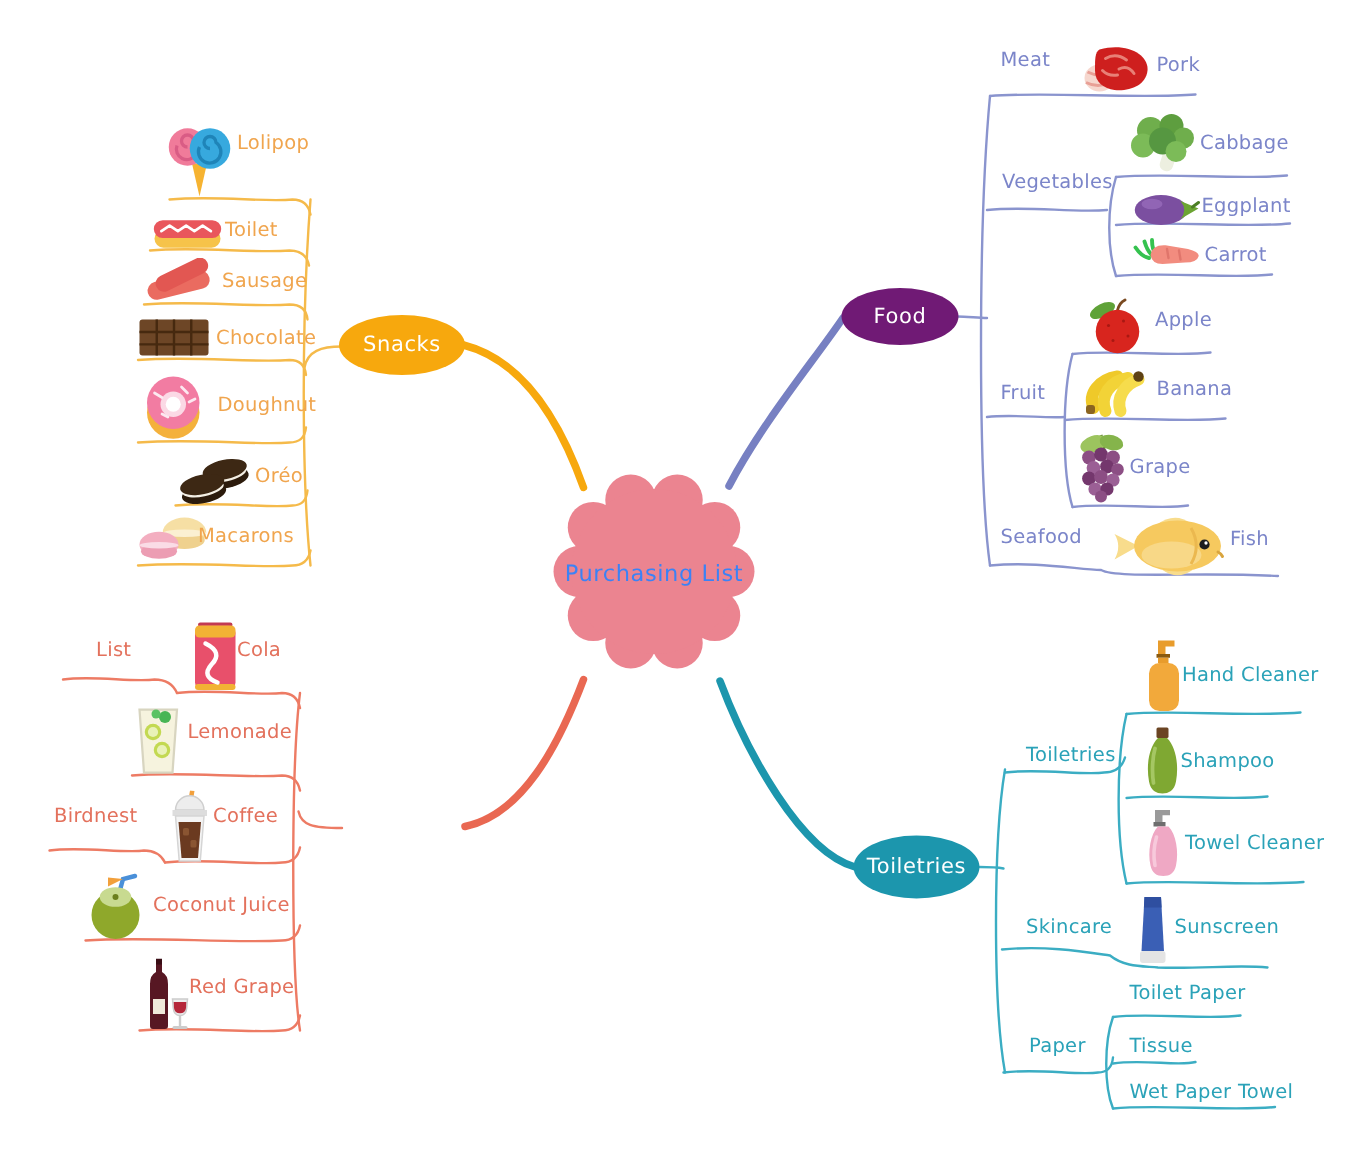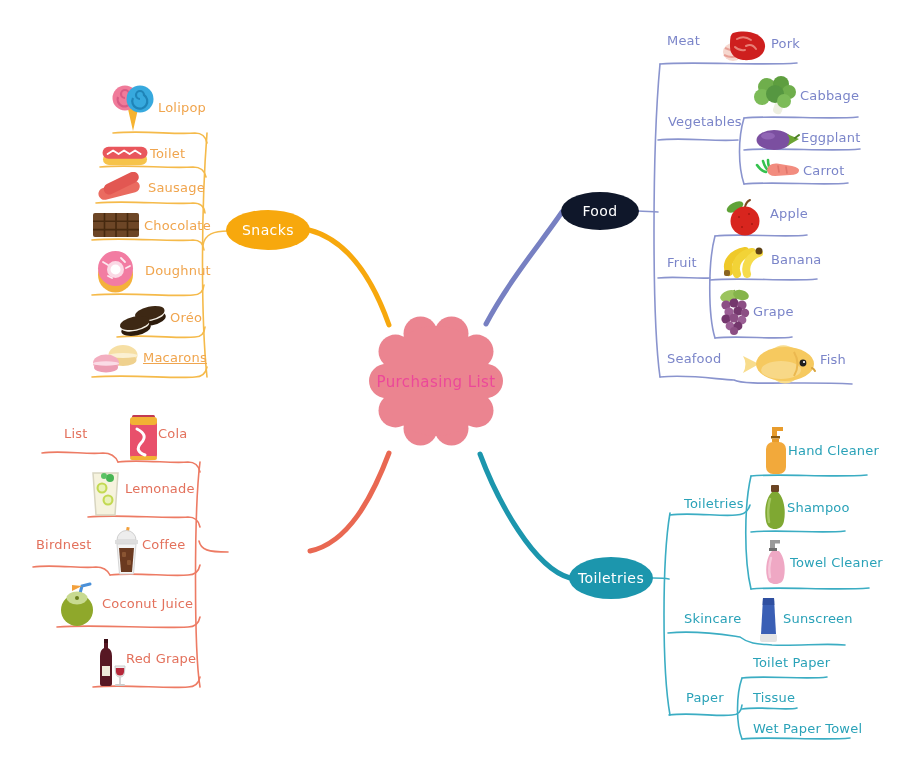--- a/index.html
+++ b/index.html
@@ -8,25 +8,25 @@
   svg.lines{position:absolute;left:0;top:0;}
   .ic{position:absolute;}
   .lb{position:absolute;font-size:13px;letter-spacing:.2px;white-space:nowrap;line-height:15px;}
   .c-snacks{color:#F0A54E;}
   .c-food{color:#7B85C9;}
   .c-bev{color:#E3715C;}
   .c-toil{color:#2AA2B8;}
   .bnode{position:absolute;border-radius:50%;display:flex;align-items:center;justify-content:center;
          color:#fff;font-size:14px;letter-spacing:.4px;cursor:default;}
   .bnode.snacks{background:#F7A80D;}
-  .bnode.food{background:#0f172a;text-align:right;}
+  .bnode.food{background:#701a75;text-align:right;}
   .bnode.beverages{background:#E96852;}
   .bnode.toiletries{background:#1C96AD;}
   .center-wrap{position:absolute;left:361px;top:311px;width:150px;height:140px;}
-  .center-label{position:absolute;left:0;top:62px;width:150px;text-align:center;color:#ec4899;
+  .center-label{position:absolute;left:0;top:62px;width:150px;text-align:center;color:#3b82f6;
                 font-size:15px;letter-spacing:.4px;}
 </style>
 </head>
 <body>
 
 <div class="canvas">
 
   <svg class="lines" width="900" height="775" viewBox="0 0 900 775" fill="none">
 
     <g stroke-linecap="round">
@@ -123,21 +123,21 @@
     <span>Toiletries</span>
   </div>
 
   <svg class="ic" style="left:108px;top:82px;" width="50" height="52" viewBox="0 0 50 52">
     <polygon points="20,27 25,49 30,27" fill="#F6B331"></polygon>
     <circle cx="17" cy="16" r="12.5" fill="#F07B9A"></circle>
     <path d="M17,16 a4,4 0 1 1 4,-4 a7,7 0 1 1 -11,3" stroke="#D95C85" stroke-width="2.2" fill="none"></path>
     <circle cx="32" cy="17" r="13.5" fill="#37A9DE"></circle>
     <path d="M32,17 a4,4 0 1 1 4,-4 a7.5,7.5 0 1 1 -11,3" stroke="#1F84B8" stroke-width="2.2" fill="none"></path>
   </svg>
-  <span class="lb c-snacks" style="left:158px;top:100px;">Lolipop</span>
+  <span class="lb c-snacks" style="left:158px;top:88px;">Lolipop</span>
 
   <svg class="ic" style="left:102px;top:144px;" width="46" height="22" viewBox="0 0 50 24">
     <rect x="1" y="10" width="48" height="13" rx="6.5" fill="#F6C34A"></rect>
     <rect x="0.5" y="3" width="49" height="13" rx="6.5" fill="#E9565C"></rect>
     <path d="M6,11 L12,7 L18,11 L24,7 L30,11 L36,7 L42,11" stroke="#FFF" stroke-width="2" fill="none" stroke-linecap="round" stroke-linejoin="round"></path>
   </svg>
   <span class="lb c-snacks" style="left:150px;top:146px;">Toilet</span>
 
   <svg class="ic" style="left:96px;top:172px;" width="46" height="30" viewBox="0 0 50 32">
     <rect x="2" y="13" width="46" height="13" rx="6.5" fill="#EA6B60" transform="rotate(-14 25 19)"></rect>
@@ -181,21 +181,21 @@
   <span class="lb c-snacks" style="left:170px;top:310px;">Oréo</span>
 
   <svg class="ic" style="left:92px;top:341px;" width="48" height="34" viewBox="0 0 48 34">
     <ellipse cx="31" cy="14" rx="14.5" ry="10" fill="#F6DFA4"></ellipse>
     <ellipse cx="31" cy="19" rx="13.5" ry="6" fill="#EFD18E"></ellipse>
     <ellipse cx="31" cy="14.5" rx="14.5" ry="2.5" fill="#FBF0D2"></ellipse>
     <ellipse cx="14" cy="22" rx="13" ry="8.5" fill="#F3AEC0"></ellipse>
     <ellipse cx="14" cy="26.5" rx="12" ry="5" fill="#EC9DB3"></ellipse>
     <ellipse cx="14" cy="22.5" rx="13" ry="2.2" fill="#FADCE6"></ellipse>
   </svg>
-  <span class="lb c-snacks" style="left:143px;top:350px;text-decoration:underline;">Macarons</span>
+  <span class="lb c-snacks" style="left:132px;top:350px;">Macarons</span>
 
   <span class="lb c-food" style="left:667px;top:33px;">Meat</span>
   <svg class="ic" style="left:720px;top:29px;" width="48" height="33" viewBox="0 0 48 33">
     <ellipse cx="13" cy="23" rx="10" ry="9" fill="#F6D7CE"></ellipse>
     <path d="M5,19 q8,4 16,1 M4,26 q8,4 16,0" stroke="#E8A096" stroke-width="2" fill="none"></path>
     <path d="M13,4 C32,-1 46,8 45,18 C44,28 33,32 23,31 C16,30 10,26 10,18 C10,10 10,6 13,4 Z" fill="#CE1F1E"></path>
     <path d="M17,10 q7,-4 14,1 M26,17 q6,-3 10,3 M15,18 q4,4 10,3" stroke="#E87F76" stroke-width="2" fill="none" stroke-linecap="round"></path>
   </svg>
   <span class="lb c-food" style="left:771px;top:36px;">Pork</span>
 

